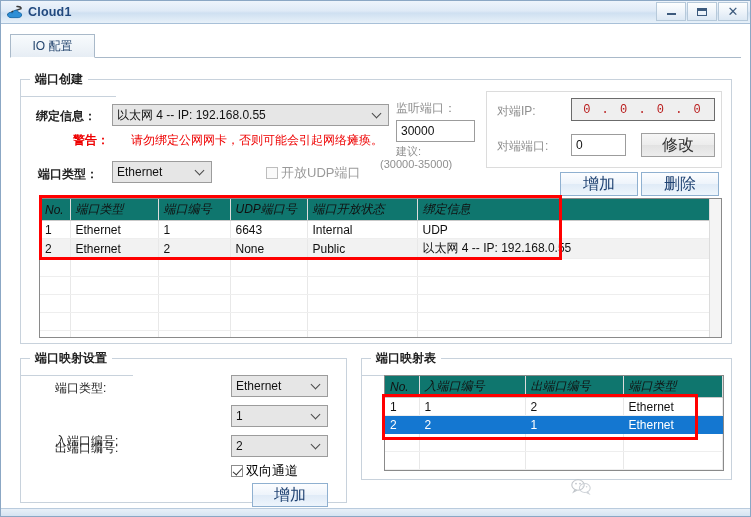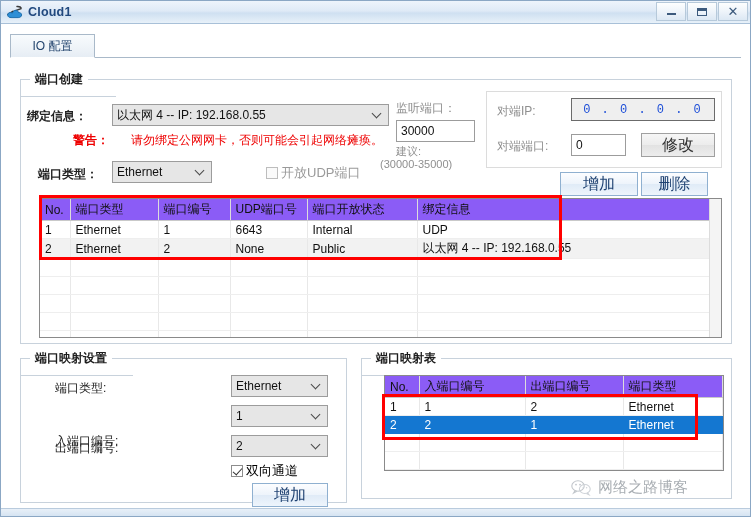--- a/index.html
+++ b/index.html
@@ -103,21 +103,21 @@
     position: absolute; height: 22px;
     background: #ffffff; border: 1px solid #9c9c9c;
     font-size: 12px; color: #111;
     display: flex; align-items: center; padding-left: 4px; text-align: center;
   }
 
   .ipbox {
     position: absolute; height: 23px;
     background: #efefef; border: 1px solid #6b6b6b;
     display: flex; align-items: center; justify-content: center;
-    font-size: 12px; color: #1d4ed8;
+    font-size: 12px; color: #b91c1c;
     font-family: "Liberation Mono", "DejaVu Sans Mono", monospace;
     letter-spacing: 2px;
   }
 
   .btn {
     position: absolute;
     background: linear-gradient(to bottom,#fcfdff 0%,#eef4fb 48%,#e0ebf7 52%,#eef5fc 100%);
     border: 1px solid #8fb0d0;
     display: flex; align-items: center; justify-content: center;
     font-size: 16px; color: #1f4272;
@@ -140,23 +140,23 @@
     border-right: 1.8px solid #333; border-bottom: 1.8px solid #333;
     transform: rotate(42deg);
   }
 
   
   .grid { position: absolute; border: 1px solid #8a8a8a; background: #fff; overflow: hidden; }
   .grid table { border-collapse: collapse; width: 100%; table-layout: fixed; font-size: 12px; }
   .grid th {
     text-align: left; font-weight: normal; color: #111;
     padding: 2px 0 2px 5px; height: 20px;
-    background: #8b5cf6; border-right: 1px solid #dcdcdc;
+    background: #0f766e; border-right: 1px solid #dcdcdc;
     border-bottom: 1px solid #c9c9c9;
-    overflow: hidden; white-space: nowrap;
+    overflow: hidden; white-space: nowrap; font-style: italic;
   }
   .grid td {
     padding: 1px 0 1px 5px; height: 18px; color: #111;
     border-right: 1px solid #e8e8e8; border-bottom: 1px solid #eeeeee;
     overflow: hidden; white-space: nowrap;
   }
   .grid tr.alt td { background: #f2f2f2; }
   .grid tr.sel td { background: #1477d1; color: #ffffff; border-right-color:#1477d1; border-bottom-color:#1477d1;}
   .grid tr.empty td { height: 18px; }
 
@@ -212,21 +212,21 @@
   <div class="tabstrip">
     <div class="tab">
       <span>IO 配置</span>
     </div>
   </div>
 
   <div class="group" style="left:19px; top:78px; width:712px; height:265px;">
     <div class="group-title">端口创建</div>
     <div class="group-tab-slant" style="left:0; width:95px;"></div>
 
-    <span class="lbl lbl-b" style="left:6px; top:28px;">绑定信息：</span>
+    <span class="lbl lbl-b" style="left:15px; top:28px;">绑定信息：</span>
     <div class="combo" style="left:91px; top:24px; width:277px;">
       <span>以太网 4 -- IP: 192.168.0.55</span>
       <span class="arrow"></span>
     </div>
 
     <span class="warn warn-b" style="left:52px; top:52px;">警告：</span>
     <span class="warn" style="left:110px; top:52px;">请勿绑定公网网卡，否则可能会引起网络瘫痪。</span>
 
     <span class="lbl lbl-b" style="left:17px; top:86px;">端口类型：</span>
     <div class="combo" style="left:91px; top:81px; width:100px;">
@@ -254,21 +254,21 @@
     <div class="txtbox" style="left:550px; top:54px; width:55px;">
       <span>0</span>
     </div>
     <div class="btn gray" style="left:620px; top:53px; width:74px; height:24px;">
       <span>修改</span>
     </div>
 
     <div class="btn" style="left:539px; top:92px; width:78px; height:24px;">
       <span>增加</span>
     </div>
-    <div class="btn" style="left:620px; top:92px; width:67px; height:24px;">
+    <div class="btn" style="left:620px; top:92px; width:78px; height:24px;">
       <span>删除</span>
     </div>
 
     <div class="grid" style="left:18px; top:118px; width:683px; height:140px;">
       <table>
         <colgroup>
           <col style="width:30px">
             <col style="width:88px">
             <col style="width:72px">
           <col style="width:77px">
@@ -373,21 +373,21 @@
     <label class="chk" style="left:210px; top:103px;">
       <span class="box checked"></span>
       <span class="cap">双向通道</span>
     </label>
 
     <div class="btn" style="left:231px; top:124px; width:76px; height:24px;">
       <span>增加</span>
     </div>
   </div>
 
-  <div class="group" style="left:360px; top:357px; width:371px; height:141px;">
+  <div class="group" style="left:360px; top:357px; width:371px; height:122px;">
     <div class="group-title">端口映射表</div>
     <div class="group-tab-slant" style="left:0; width:88px;"></div>
 
     <div class="grid" style="left:22px; top:16px; width:340px; height:96px;">
       <table>
         <colgroup>
             <col style="width:34px">
             <col style="width:106px">
             <col style="width:98px">
             <col>
@@ -439,17 +439,16 @@
         <ellipse cx="7" cy="7" rx="6.2" ry="5.2" fill="none" stroke="#b7bcc2" stroke-width="1.1"></ellipse>
         <path d="M4.2 11.4 L2.6 14 L5.8 12.3" fill="none" stroke="#b7bcc2" stroke-width="1.1"></path>
         <circle cx="5" cy="5.6" r=".9" fill="#b7bcc2"></circle>
         <circle cx="9" cy="5.6" r=".9" fill="#b7bcc2"></circle>
         <ellipse cx="13.8" cy="10" rx="5.4" ry="4.5" fill="none" stroke="#c6cbd1" stroke-width="1.1"></ellipse>
         <path d="M16.4 13.6 L18 15.8 L15.4 14.6" fill="none" stroke="#c6cbd1" stroke-width="1.1"></path>
         <circle cx="12.2" cy="8.8" r=".75" fill="#c6cbd1"></circle>
         <circle cx="15.6" cy="8.8" r=".75" fill="#c6cbd1"></circle>
       </svg>
     </span>
-    <span>网络之路博客</span>
   </div>
 
   <div class="statusbar"></div>
 </div>
 
 </body></html>

